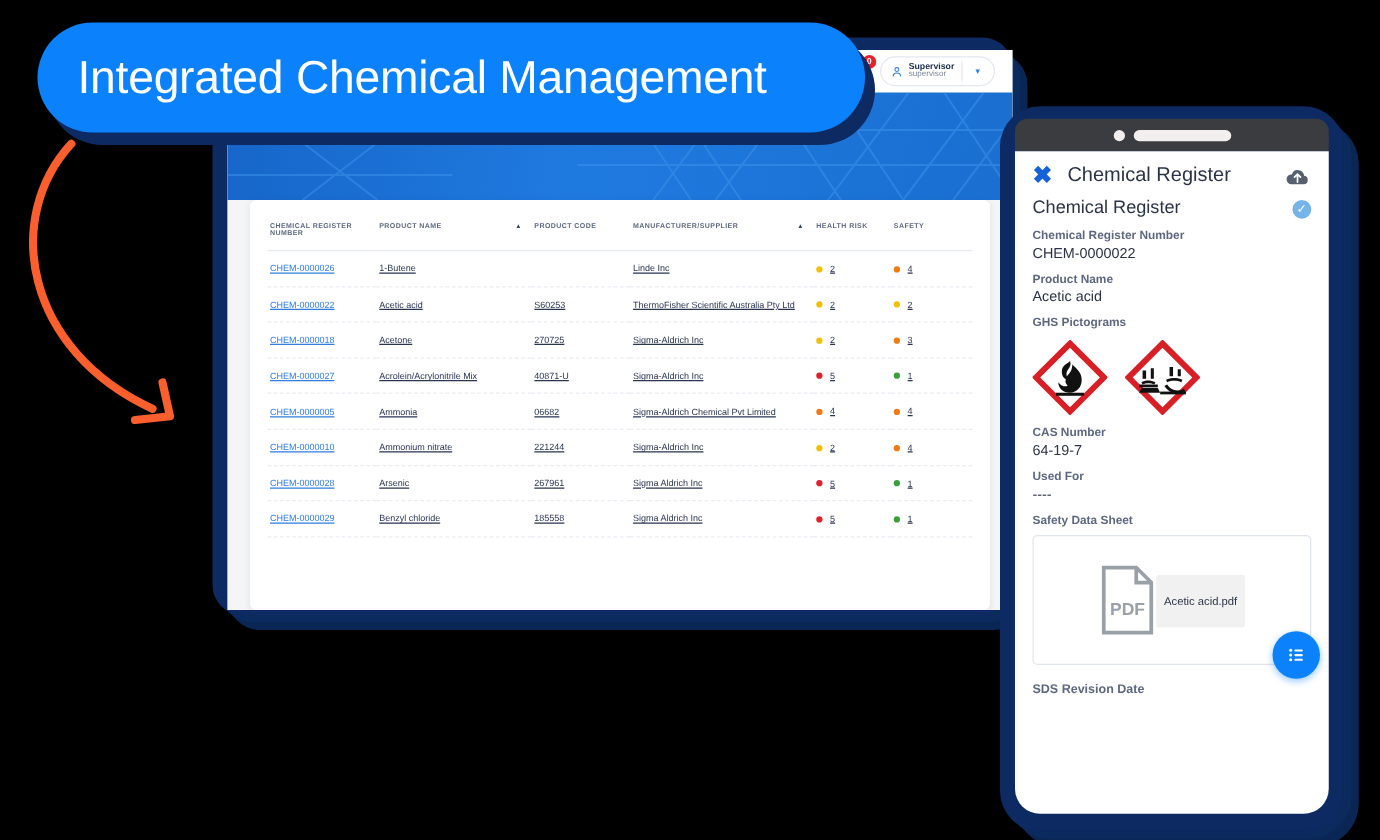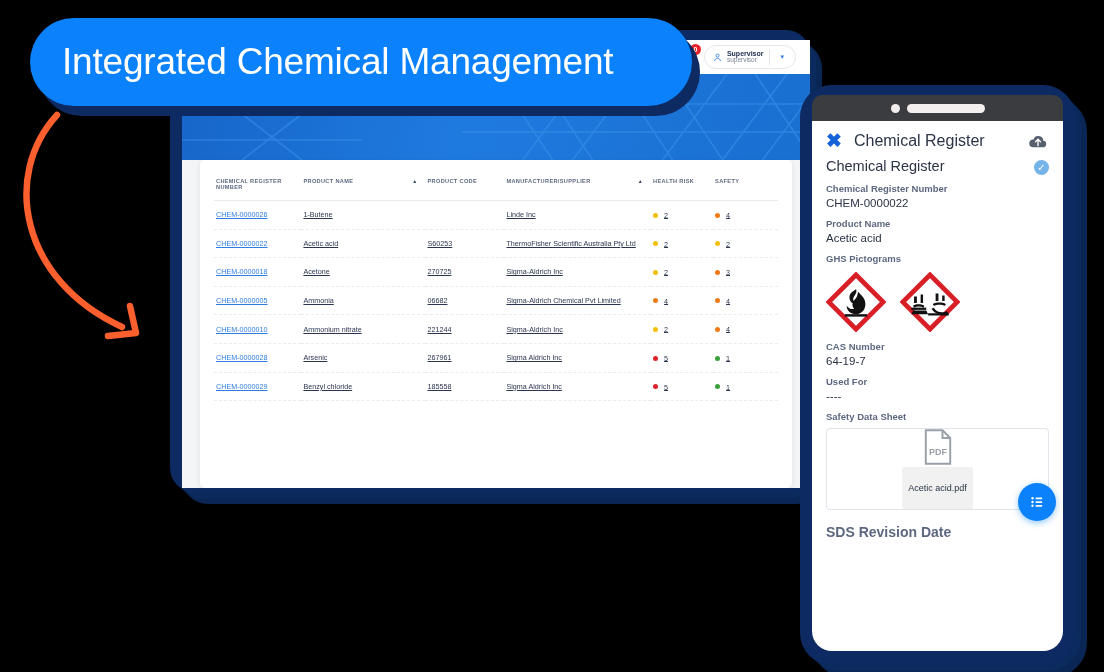--- a/index.html
+++ b/index.html
@@ -205,41 +205,41 @@
     font-size: 10px; line-height: 15px; text-align: center;
   }
   .ph-label { font-size: 9.5px; color: #5d6880; font-weight: bold; margin-top: 9px; }
   .ph-value { font-size: 11.5px; color: #2b3346; margin-top: 3px; }
   .ghs-row { display: flex; gap: 14px; margin-top: 8px; }
   .ghs { width: 60px; height: 60px; }
   .sds-card {
     margin-top: 6px;
     border: 1px solid #dfe3ea;
     border-radius: 4px;
-    height: 82px;
+    height: 104px;
     position: relative;
-    display: flex; flex-direction: column;
+    display: flex; flex-direction: row;
     align-items: center; justify-content: center;
   }
   .pdf-icon { width: 46px; height: 56px; }
   .pdf-name {
     font-size: 9px; color: #2b3346;
     background: #f1f1f1;
     padding: 16px 6px; border-radius: 2px;
     margin-top: 2px;
   }
   .fab {
     position: absolute; right: -8px; bottom: -12px;
     width: 38px; height: 38px; border-radius: 50%;
     background: #0b82fb;
     color: #fff;
     display: flex; align-items: center; justify-content: center;
     box-shadow: 0 2px 6px rgba(11,130,251,.45);
   }
-  .ph-footer-label { font-size: 14px; color: #5d6880; font-weight: bold; margin-top: 14px; }
+  .ph-footer-label { font-size: 10px; color: #5d6880; font-weight: bold; margin-top: 14px; }
 </style>
 </head>
 <body>
 
 <div id="stage">
 
   <div class="tablet-shadow-layer" style="left:176px;top:36px;width:640px;height:462px;"></div>
   <div class="tablet-shadow-layer" style="left:182px;top:42px;width:640px;height:462px;opacity:.9;"></div>
 
   <div class="tablet-body"></div>
@@ -332,20 +332,28 @@
               </tr>
               <tr>
                 <td class="crn">CHEM-0000018</td>
                 <td>Acetone</td>
                 <td>270725</td>
                 <td>Sigma-Aldrich Inc</td>
                 <td><span class="dot" style="background: rgb(242, 193, 7);"></span><span class="riskval">2</span></td>
                 <td><span class="dot" style="background: rgb(239, 122, 22);"></span><span class="riskval">3</span></td>
               </tr>
               <tr>
+                <td class="crn">CHEM-0000027</td>
+                <td>Acrolein/Acrylonitrile Mix</td>
+                <td>40871-U</td>
+                <td>Sigma-Aldrich Inc</td>
+                <td><span class="dot" style="background: rgb(224, 32, 42);"></span><span class="riskval">5</span></td>
+                <td><span class="dot" style="background: rgb(58, 160, 58);"></span><span class="riskval">1</span></td>
+              </tr>
+              <tr>
                 <td class="crn">CHEM-0000005</td>
                 <td>Ammonia</td>
                 <td>06682</td>
                 <td>Sigma-Aldrich Chemical Pvt Limited</td>
                 <td><span class="dot" style="background: rgb(239, 122, 22);"></span><span class="riskval">4</span></td>
                 <td><span class="dot" style="background: rgb(239, 122, 22);"></span><span class="riskval">4</span></td>
               </tr>
               <tr>
                 <td class="crn">CHEM-0000010</td>
                 <td>Ammonium nitrate</td>

